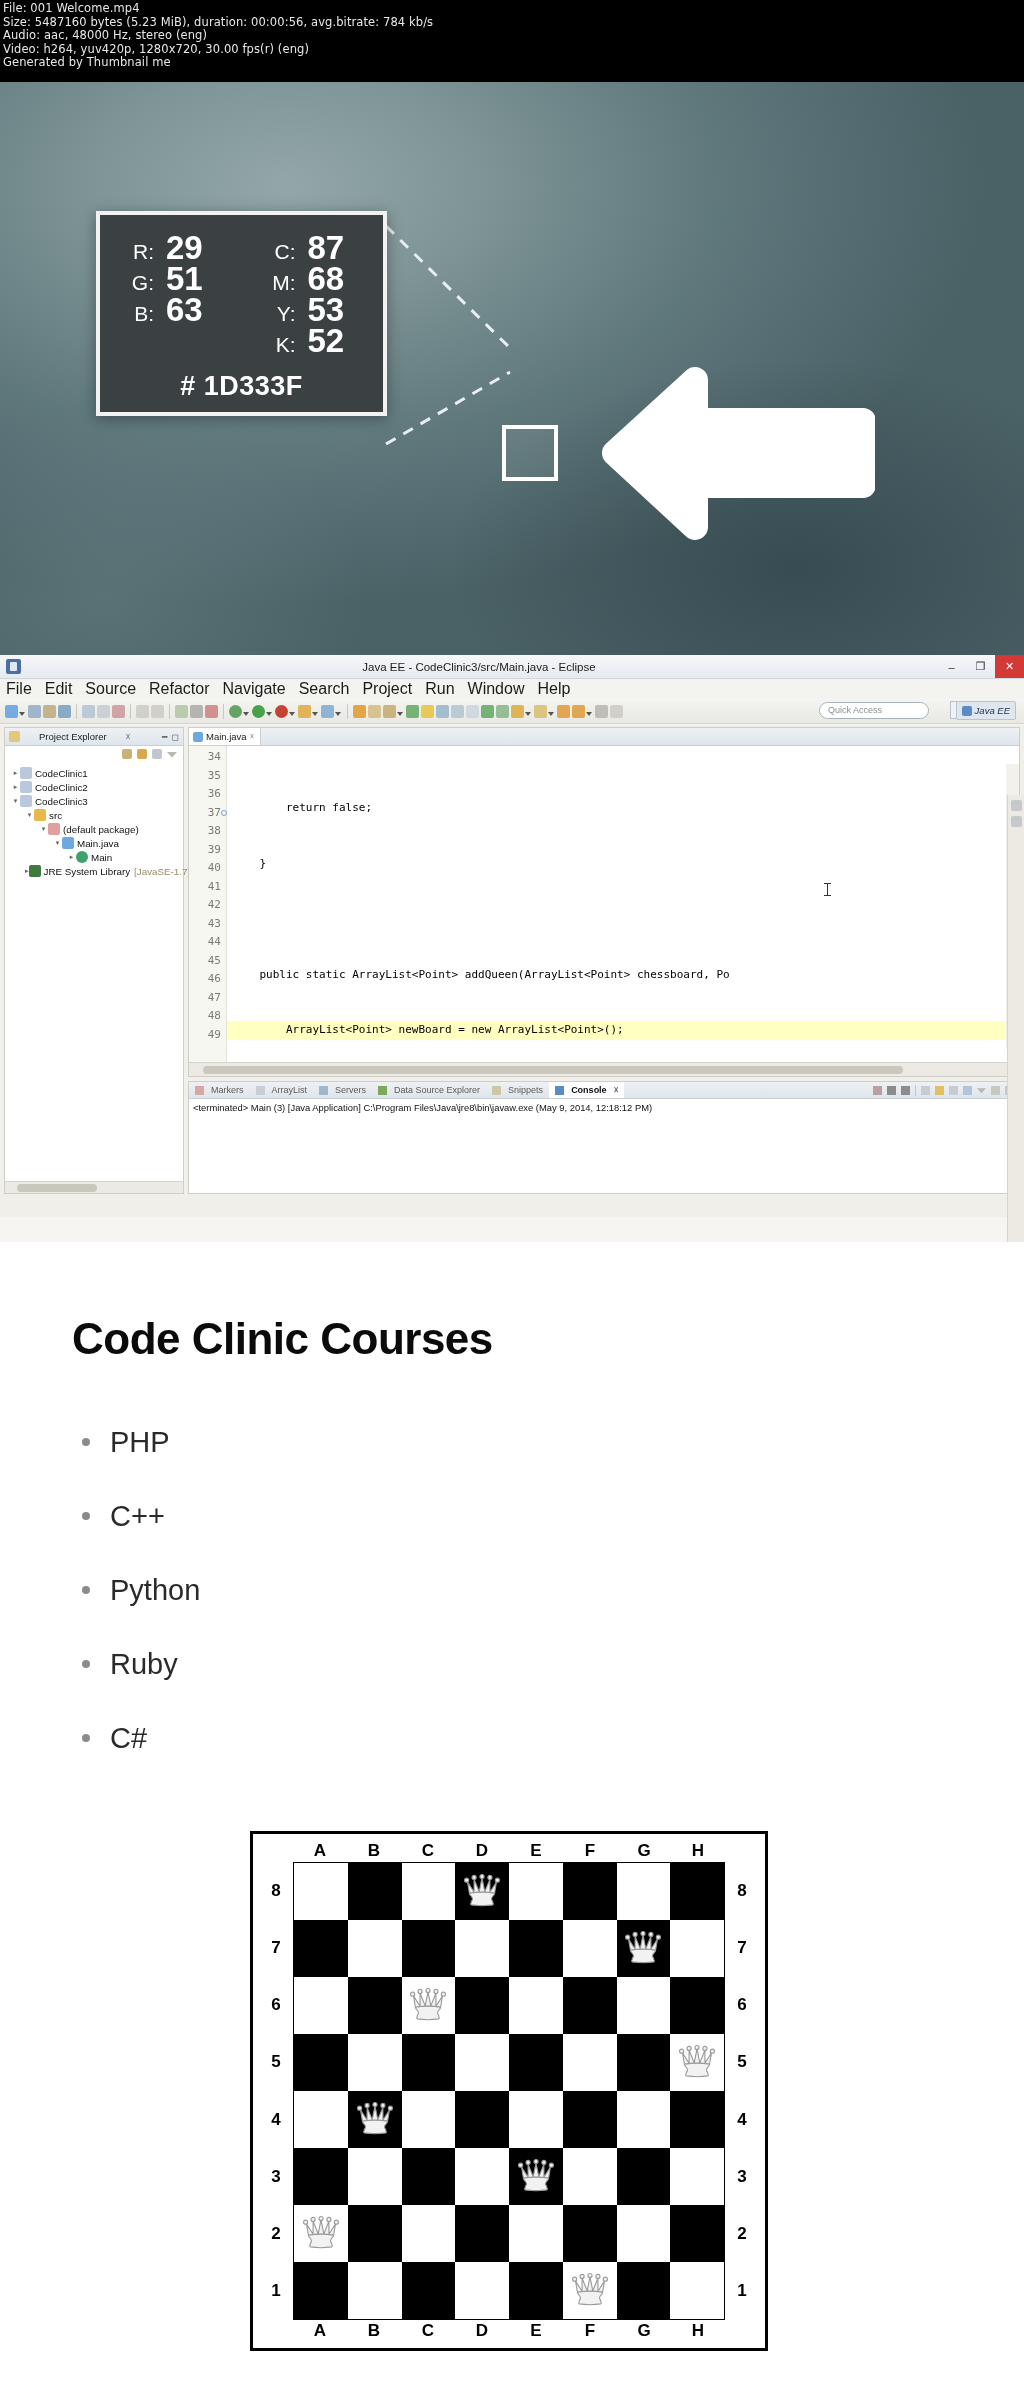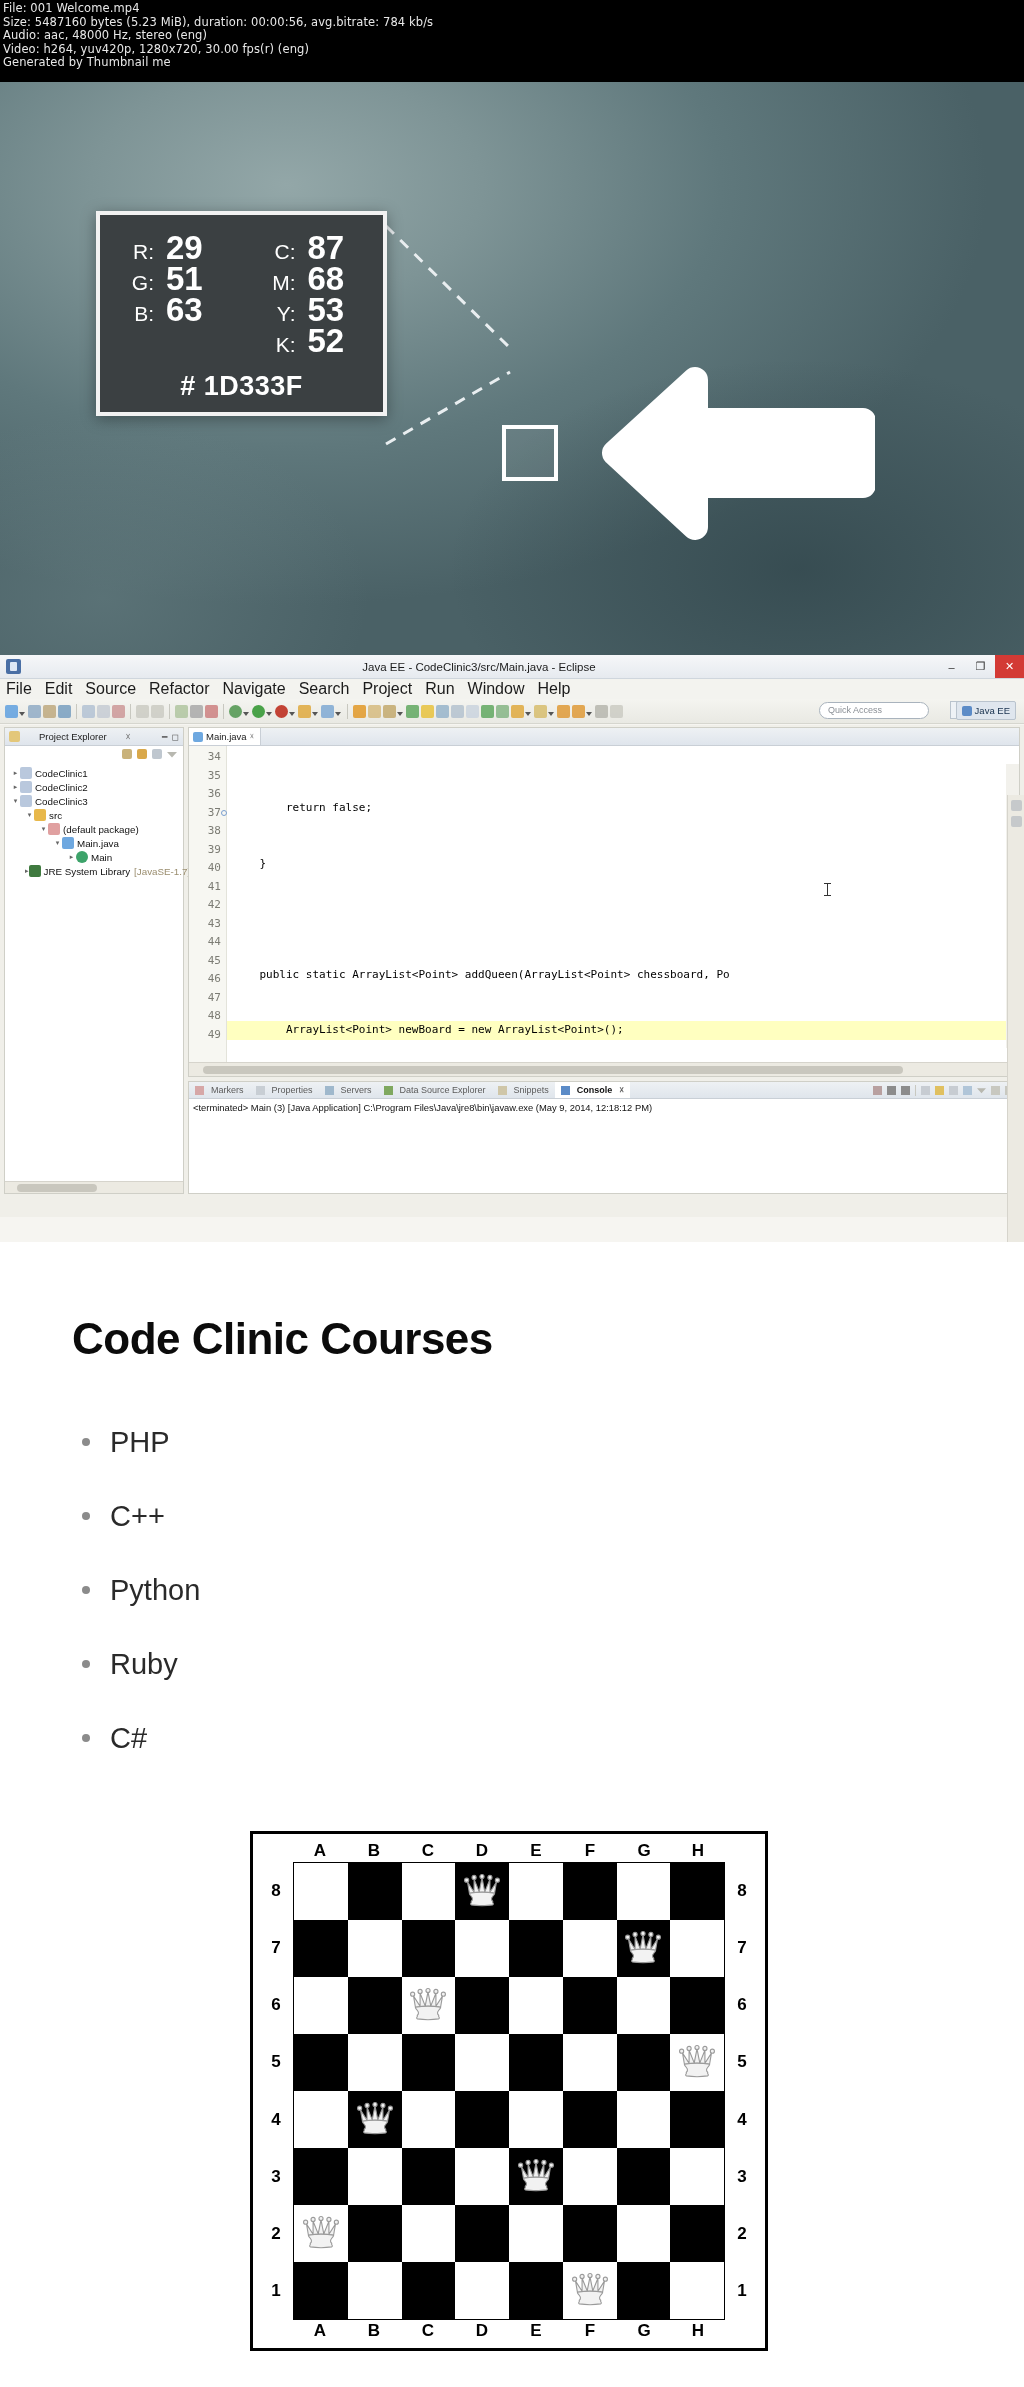--- a/index.html
+++ b/index.html
@@ -94,21 +94,21 @@
 
   .ecl-toolbar { position:absolute; left:0; top:44px; width:1024px; height:25px; background:linear-gradient(#f4f4f0,#e9e9e3); border-bottom:1px solid #d6d6cf; display:flex; align-items:center; padding-left:4px; }
   .tbi { width:13px; height:13px; margin:0 1px; border-radius:2px; opacity:.95; }
   .tbsep { width:1px; height:15px; background:#c8c8c0; margin:0 4px; }
   .tbcaret { width:0;height:0;border-left:3px solid transparent;border-right:3px solid transparent;border-top:4px solid #555; margin:5px 2px 0 0; }
   .quick-access {
     position:absolute; right:95px; top:47px; width:110px; height:17px;
     background:#fff; border:1px solid #a9b3bd; border-radius:9px;
     font-size:9px; color:#8a8f95; padding:2px 0 0 8px;
   }
-  .persp-btn { position:absolute; right:8px; top:46px; height:19px; display:flex; align-items:center; gap:3px; background:#dfe6ee; border:1px solid #b9c3cd; border-radius:2px; padding:0 5px; font-size:9.5px; color:#18324e; }
+  .persp-btn { position:absolute; right:8px; top:46px; height:19px; display:flex; align-items:center; gap:3px; background:#dfe6ee; border:1px solid #b9c3cd; border-radius:2px; padding:0 5px; font-size:9.5px; color:#18324e;font-style:italic; }
   .persp-icon { width:10px; height:10px; background:#5b8bc7; border-radius:2px; }
   .persp-open { position:absolute; right:58px; top:46px; width:16px;height:18px;border:1px solid #b9c3cd;background:#eef2f6;}
 
   .ecl-body { position:absolute; left:0; top:70px; width:1024px; height:492px; background:#f0efe9; }
 
   .pe-panel { position:absolute; left:4px; top:2px; width:180px; height:467px; background:#fff; border:1px solid #cfcfc7; }
   .pe-tabbar { height:18px; background:linear-gradient(#eef1f4,#dfe5ec); display:flex; align-items:center; border-bottom:1px solid #c9cfd6; }
   .pe-tab { display:flex; align-items:center; gap:19px; font-size:9.5px; color:#1b1b1b; padding-left:4px; }
   .pe-tabicons { margin-left:auto; display:flex; gap:4px; padding-right:4px; font-size:9px; color:#555; }
   .pe-toolrow { height:16px; display:flex; align-items:center; justify-content:flex-end; gap:5px; padding-right:6px; background:#fff; }
@@ -444,21 +444,21 @@
     </div>
 
     <div class="con-panel">
       <div class="con-tabbar">
         <div class="con-tab">
           <span style="width:9px;height:9px;background:#d6a7a7;display:inline-block"></span>
           <span>Markers</span>
         </div>
         <div class="con-tab">
           <span style="width:9px;height:9px;background:#c8ced4;display:inline-block"></span>
-          <span>Properties</span>
+          <span>ArrayList</span>
         </div>
         <div class="con-tab">
           <span style="width:9px;height:9px;background:#9fb8cc;display:inline-block"></span>
           <span>Servers</span>
         </div>
         <div class="con-tab">
           <span style="width:9px;height:9px;background:#7fa85f;display:inline-block"></span>
           <span>Data Source Explorer</span>
         </div>
         <div class="con-tab">

